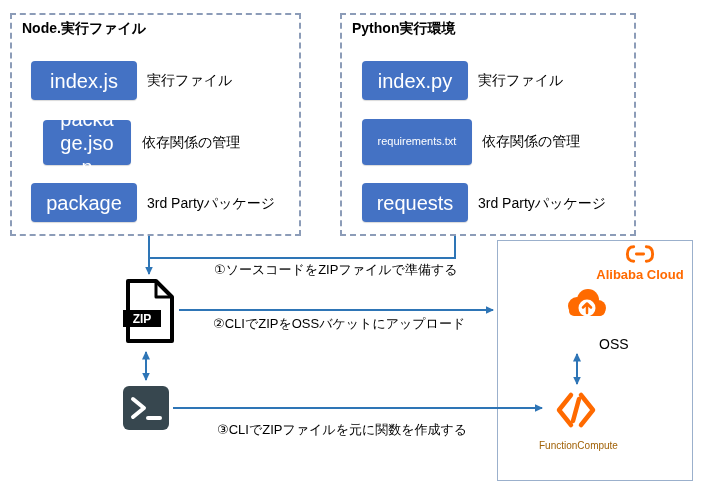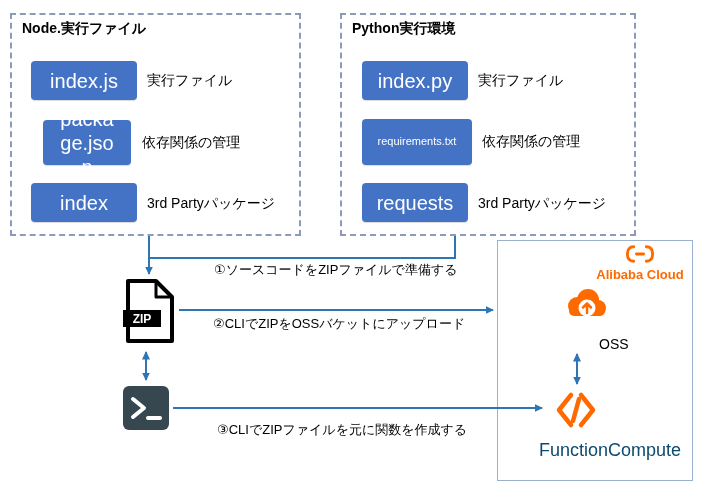--- a/index.html
+++ b/index.html
@@ -43,38 +43,38 @@
   .brand-block {
     position:absolute; left:90px; top:4px; width:104px; text-align:center;
   }
   .brand-text {
     font-size:13px; font-weight:bold; color:#FF6A00; white-space:nowrap;
   }
   .oss-label {
     position:absolute; left:101px; top:95px; font-size:14px; color:#000;
   }
   .fc-label {
-    position:absolute; left:41px; top:199px; font-size:18px; color:#0c4a6e; white-space:nowrap;
+    position:absolute; left:41px; top:199px; font-size:10px; color:#a16207; white-space:nowrap;
   }
 </style>
 </head>
 <body>
 
 <div class="canvas">
 
   <div class="dashed-box" style="left:10px; top:13px; width:291px; height:223px;">
     <div class="box-title">Node.実行ファイル</div>
 
     <div class="chip" style="left:19px; top:46px; width:106px; height:39px;">index.js</div>
     <div class="chip-label" style="left:135px; top:57px;">実行ファイル</div>
 
     <div class="chip" style="left:19px; top:105px; width:88px; height:45px;margin-left:12px;">package.json</div>
     <div class="chip-label" style="left:130px; top:119px;">依存関係の管理</div>
 
-    <div class="chip" style="left:19px; top:168px; width:106px; height:39px;">index</div>
+    <div class="chip" style="left:19px; top:168px; width:106px; height:39px;">package</div>
     <div class="chip-label" style="left:135px; top:180px;">3rd Partyパッケージ</div>
   </div>
 
   <div class="dashed-box" style="left:340px; top:13px; width:296px; height:223px;">
     <div class="box-title">Python実行環境</div>
 
     <div class="chip" style="left:20px; top:46px; width:106px; height:39px;">index.py</div>
     <div class="chip-label" style="left:136px; top:57px;">実行ファイル</div>
 
     <div class="chip small-font" style="left:20px; top:104px; width:110px; height:46px;">requirements.txt</div>

